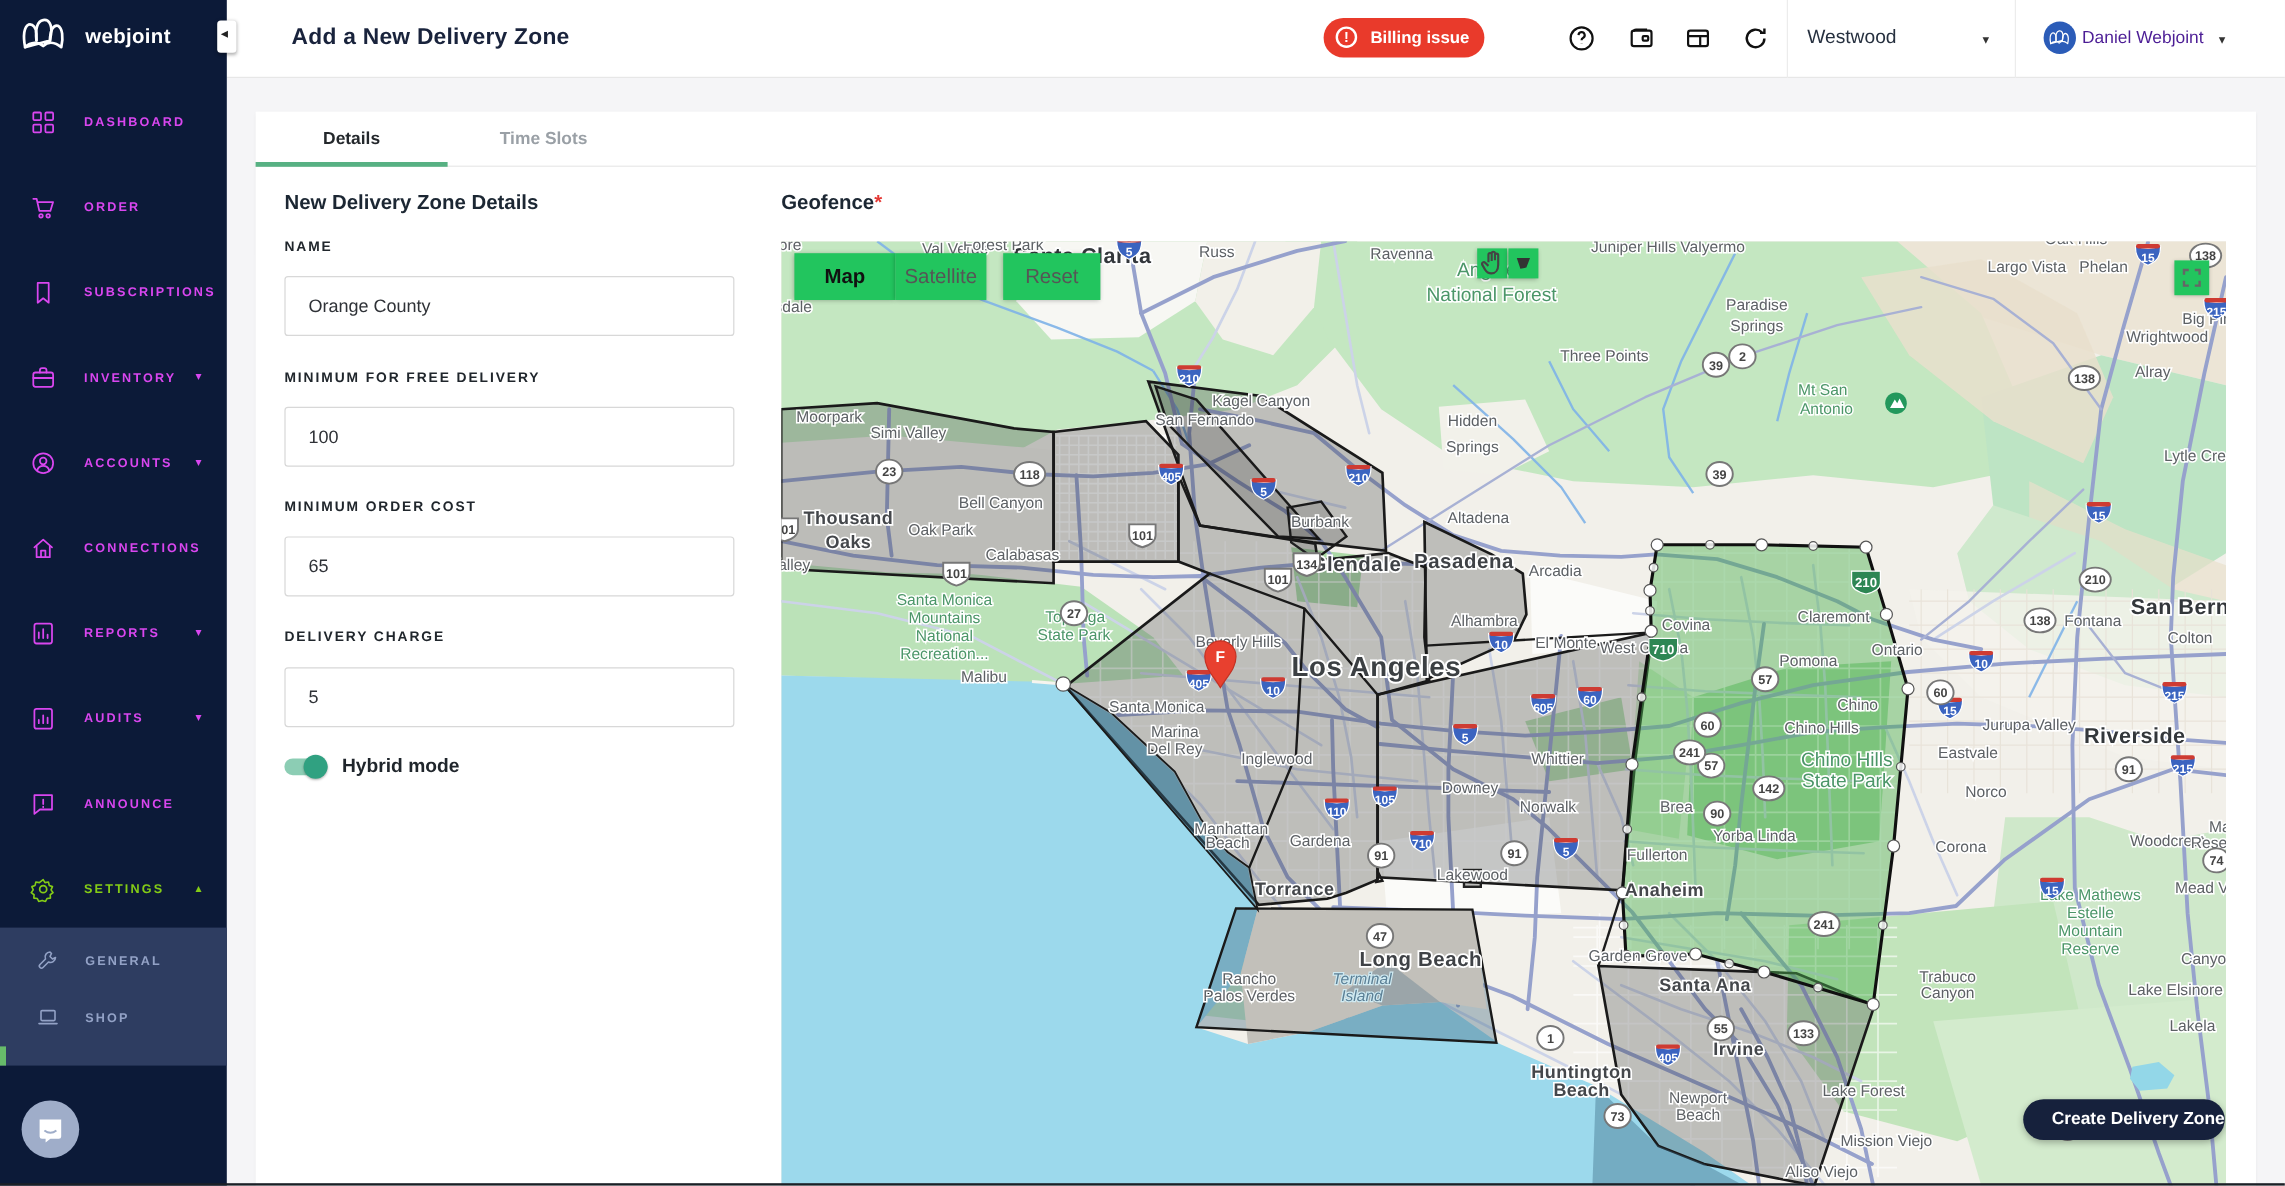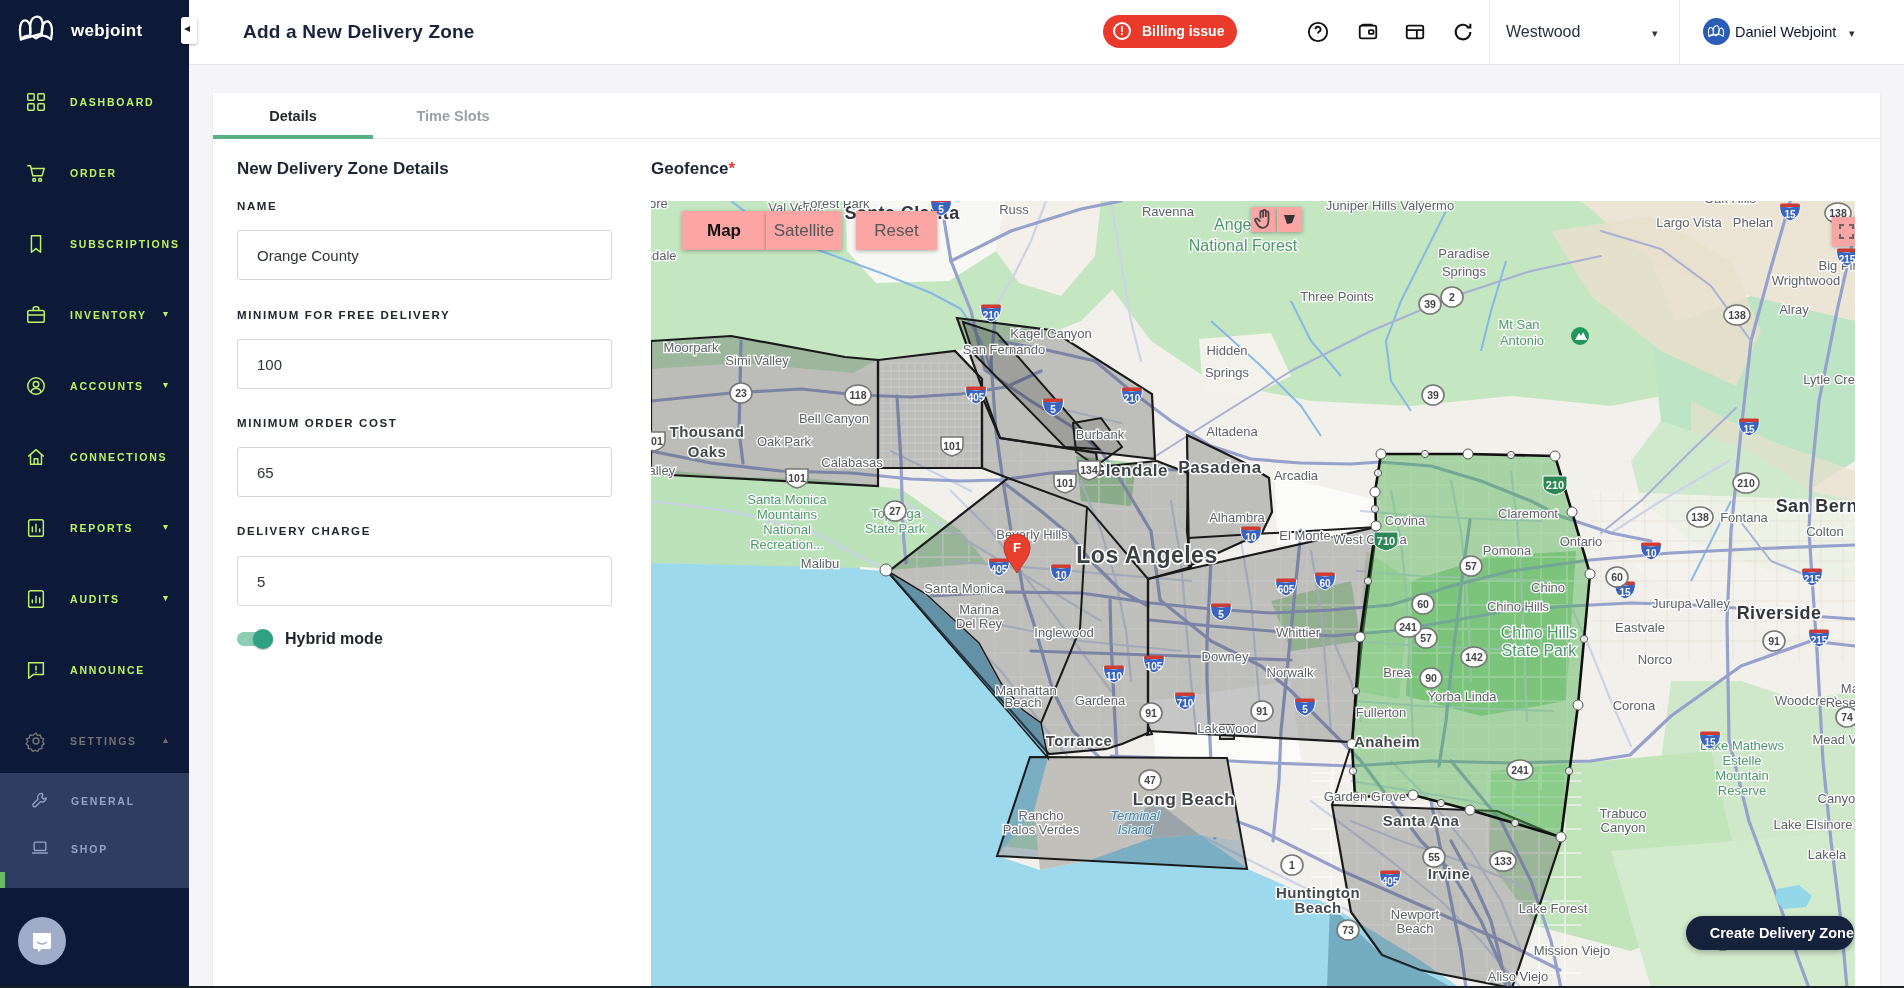--- a/index.html
+++ b/index.html
@@ -1,60 +1,60 @@
 <!DOCTYPE html>
 <html><head><meta charset="utf-8"><title>webjoint</title><style>
 
 * { margin:0; padding:0; box-sizing:border-box; }
 html,body { width:1904px; height:988px; overflow:hidden; font-family:"Liberation Sans",sans-serif; background:#f5f5f7; }
 #sidebar { position:absolute; left:0; top:0; width:189px; height:988px; background:#0c1a38; z-index:30; }
 .logo { position:absolute; left:17px; top:13px; }
 .logotext { position:absolute; left:71px; top:21px; color:#fff; font-size:17px; font-weight:bold; letter-spacing:0.3px; }
 .collapse { position:absolute; left:181px; top:17px; width:16px; height:27px; background:#fff; border-radius:3px; box-shadow:0 1px 3px rgba(0,0,0,0.3); z-index:40; }
 .collapse:after { content:"\25C2"; position:absolute; left:3px; top:4px; font-size:12px; color:#222; }
-.mrow { position:absolute; left:0; width:189px; height:40px; color:#bef264; }
+.mrow { position:absolute; left:0; width:189px; height:40px; color:#d946ef; }
 .mrow .mi { position:absolute; left:25px; top:9px; width:22px; height:22px; }
 .mrow .ml { position:absolute; left:70px; top:14px; font-size:10.5px; font-weight:bold; letter-spacing:1.8px; }
 .mrow .ch { position:absolute; left:163px; top:13px; font-size:10px; }
-.mrow.on { color:#737373; }
+.mrow.on { color:#84cc16; }
 #submenu { position:absolute; left:0; top:773px; width:189px; height:115px; background:#2e3d61;padding-left:34px; }
 .srow { position:absolute; left:0; width:189px; height:40px; color:#93a2c6; }
 .srow .mi { position:absolute; left:30px; top:9px; width:20px; height:20px; }
 .srow .ml { position:absolute; left:71px; top:14px; font-size:10.5px; font-weight:bold; letter-spacing:1.8px; }
 .greenbar { position:absolute; left:0; top:99px; width:5px; height:16px; background:#67bb6a; }
 .chat { position:absolute; left:18px; top:917px; width:48px; height:48px; border-radius:50%; background:#9fadc9; }
 .chat svg { position:absolute; left:12px; top:13px; }
 #topbar { position:absolute; left:189px; top:0; width:1715px; height:65px; background:#fff; border-bottom:1px solid #e7e7e7; z-index:20; }
 .title { position:absolute; left:54px; top:21px; font-size:19px; font-weight:bold; color:#19233c; letter-spacing:0.2px; }
 .pill { position:absolute; left:914px; top:15px; width:134px; height:33px; background:#e93a2b; border-radius:17px; color:#fff; }
 .pill .ic { position:absolute; left:10px; top:7px; width:18px; height:18px; border:2px solid #fff; border-radius:50%; font-size:12px; font-weight:bold; text-align:center; line-height:15px; }
 .pill .tx { position:absolute; left:39px; top:8px; font-size:14px; font-weight:bold; }
 .tic { position:absolute; top:21px; width:22px; height:22px; color:#111; }
 .vdiv { position:absolute; top:0; width:1px; height:65px; background:#ececec; }
 .wwood { position:absolute; left:1317px; top:23px; font-size:16px; color:#26303f; }
 .chev { position:absolute; font-size:11px; color:#333; }
 .avatar { position:absolute; left:1514px; top:18px; width:27px; height:27px; border-radius:50%; background:#2b5cb8; }
-.uname { position:absolute; left:1546px; top:24px; font-size:14.5px; color:#0f172a; }
+.uname { position:absolute; left:1546px; top:24px; font-size:14.5px; color:#4c1d95; }
 #content { position:absolute; left:189px; top:65px; width:1715px; height:923px; background:#f5f5f7; }
 #card { position:absolute; left:24px; top:28px; width:1667px; height:896px; background:#fff; box-shadow:0 1px 3px rgba(0,0,0,0.08); }
 .tabs { position:absolute; left:0; top:0; width:1667px; height:46px; border-bottom:1px solid #e8e8e8; }
 .tab1 { position:absolute; left:0; top:0; width:160px; height:46px; text-align:center; line-height:46px; font-size:14.5px; font-weight:bold; color:#24282c; }
 .tab1u { position:absolute; left:0; top:42px; width:160px; height:4px; background:#57b183; }
 .tab2 { position:absolute; left:160px; top:0; width:160px; height:46px; text-align:center; line-height:46px; font-size:14.5px; color:#9aa0a6; font-weight:bold; }
 .h1 { position:absolute; left:24px; top:66px; font-size:17px; font-weight:bold; color:#1c2733; }
 .flabel { position:absolute; left:24px; font-size:11.5px; font-weight:bold; letter-spacing:1.6px; color:#20262c; }
 .finput { position:absolute; left:24px; width:375px; height:50px; border:1px solid #d8d8d8; border-radius:3px; font-size:15px; color:#2f3237; line-height:50px; padding-left:19px; background:#fff; }
 .toggle { position:absolute; left:24px; top:533px; width:38px; height:26px; }
 .toggle .track { position:absolute; left:0; top:6px; width:36px; height:14px; border-radius:7px; background:#8ccdb4; }
 .toggle .knob { position:absolute; left:16px; top:3px; width:20px; height:20px; border-radius:50%; background:#30a181; box-shadow:0 1px 2px rgba(0,0,0,0.3); }
 .tlabel { position:absolute; left:72px; top:537px; font-size:16px; font-weight:bold; color:#20262c;text-align:right; }
 .geo { position:absolute; left:438px; top:66px; font-size:17px; font-weight:bold; color:#1c2733; }
 .geo .req { color:#e53935; }
 #mapwrap { position:absolute; left:438px; top:108px; width:1204px; height:787px; overflow:hidden; background:#f2f0ea; }
-.gbtn { position:absolute; background:#fca5a5; box-shadow:0 1px 4px rgba(0,0,0,0.3); text-align:center; font-size:17px; color:#565656; z-index:5;margin-left:20px; }
+.gbtn { position:absolute; background:#22c55e; box-shadow:0 1px 4px rgba(0,0,0,0.3); text-align:center; font-size:17px; color:#565656; z-index:5; }
 .gbtn.b1 { left:11px; top:10px; width:84px; height:39px; line-height:39px; font-weight:bold; color:#111; }
 .gbtn.b2 { left:95px; top:10px; width:76px; height:39px; line-height:39px; }
 .gbtn.b3 { left:185px; top:10px; width:81px; height:39px; line-height:39px; }
 .gbtn.hand { left:580px; top:6px; width:25px; height:25px; line-height:25px; font-size:14px; color:#333; }
 .gbtn.shape { left:606px; top:6px; width:25px; height:25px; line-height:25px; }
 .gbtn.fs { left:1161px; top:16px; width:29px; height:29px; }
 .createbtn { position:absolute; left:1035px; top:715px; width:168px; height:34px; background:#16213c; border-radius:18px; color:#fff; font-size:14.5px; font-weight:bold; text-align:right; line-height:34px; z-index:6; box-shadow:0 2px 6px rgba(0,0,0,0.3); }
 .lt { font-size:13px; fill:#5d6165; paint-order:stroke; stroke:#ffffff; stroke-width:2.6px; text-anchor:middle; }
 .lT { font-size:15px; font-weight:bold; fill:#44474b; paint-order:stroke; stroke:#ffffff; stroke-width:2.8px; text-anchor:middle; letter-spacing:0.4px; }
 .lT2 { font-size:17px; font-weight:bold; fill:#3f4246; paint-order:stroke; stroke:#ffffff; stroke-width:3px; text-anchor:middle; letter-spacing:0.5px; }

